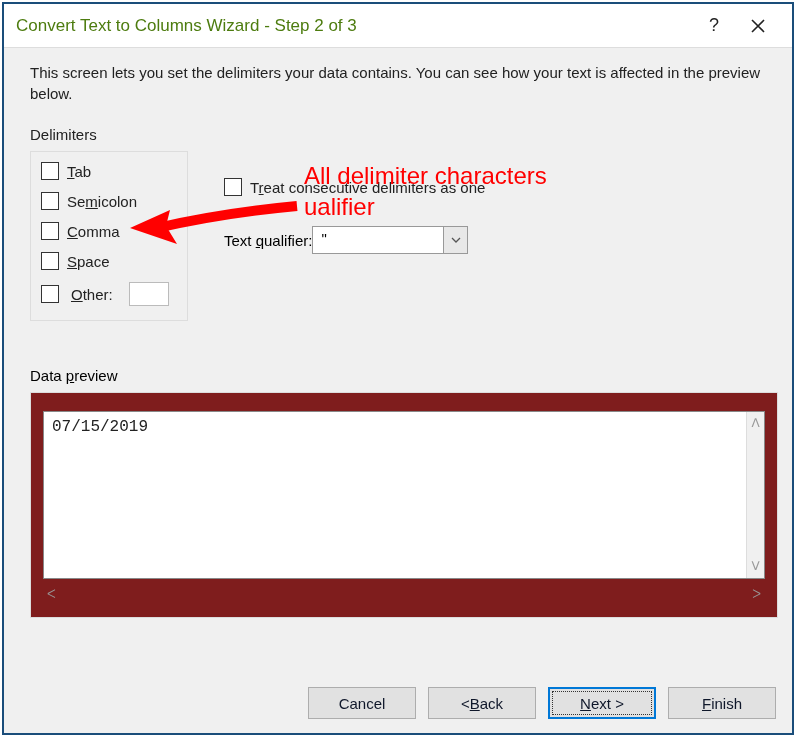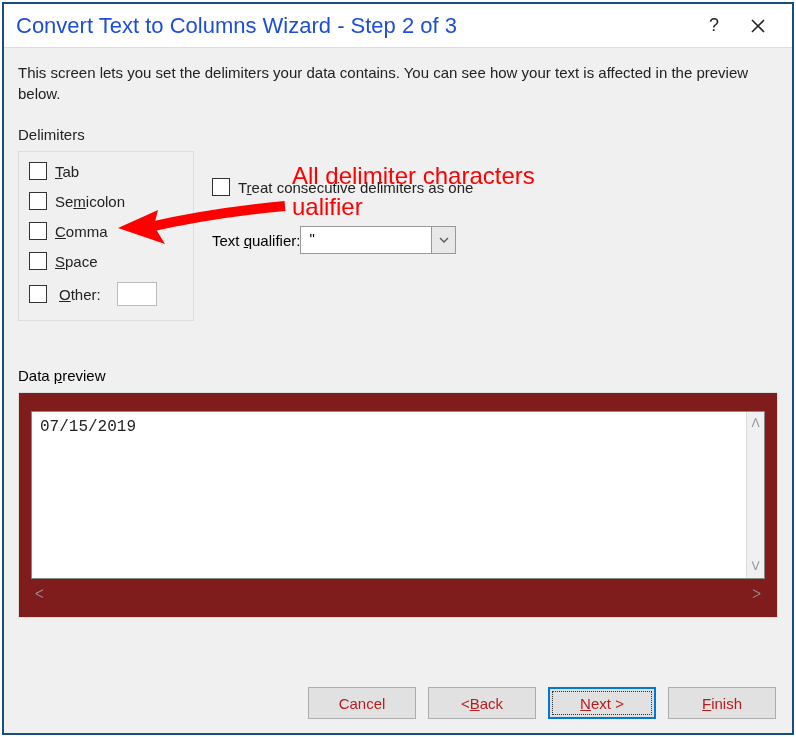--- a/index.html
+++ b/index.html
@@ -22,56 +22,57 @@
     .titlebar {
       background: #fff;
       height: 44px;
       display: flex;
       align-items: center;
       padding: 0 12px;
       border-bottom: 1px solid #ddd;
     }
     .titlebar-title {
       flex: 1;
-      font-size: 22px;
-      color: #1d4ed8;
+      font-size: 17px;
+      color: #4d7c0f;
     }
     .titlebar-btn {
       width: 44px;
       height: 44px;
       display: flex;
       align-items: center;
       justify-content: center;
       font-size: 18px;
       color: #222;
       cursor: pointer;
     }
     .content {
       padding: 14px 14px 10px 14px;
       position: relative;
+      margin-left: 12px;
     }
     .description {
       font-size: 15px;
       color: #222;
       line-height: 1.4;
       margin-bottom: 22px;
     }
     .delimiters-group {
       position: relative;
     }
     .delimiters-label {
       font-size: 15px;
       color: #222;
       margin-bottom: 8px;
       display: block;
     }
     .delimiters-box {
       border: 1px solid #ddd;
       background: #f0f0f0;
-      width: 176px;
+      width: 158px;
       padding: 10px 10px 14px 10px;
     }
     .chk-row {
       display: flex;
       align-items: center;
       gap: 8px;
       margin-bottom: 12px;
     }
     .chk-row:last-child { margin-bottom: 0; gap: 12px; }
     .chk {
@@ -199,21 +200,21 @@
       right: 16px;
       display: flex;
       gap: 12px;
     }
     .btn {
       width: 108px;
       height: 32px;
       background: #e1e1e1;
       border: 1px solid #adadad;
       font-size: 15px;
-      color: #b91c1c;
+      color: #0f172a;
       display: flex;
       align-items: center;
       justify-content: center;
       cursor: pointer;
     }
     .btn.default {
       border: 2px solid #0078d7;
       outline: 1px dotted #333;
       outline-offset: -5px;
     }

